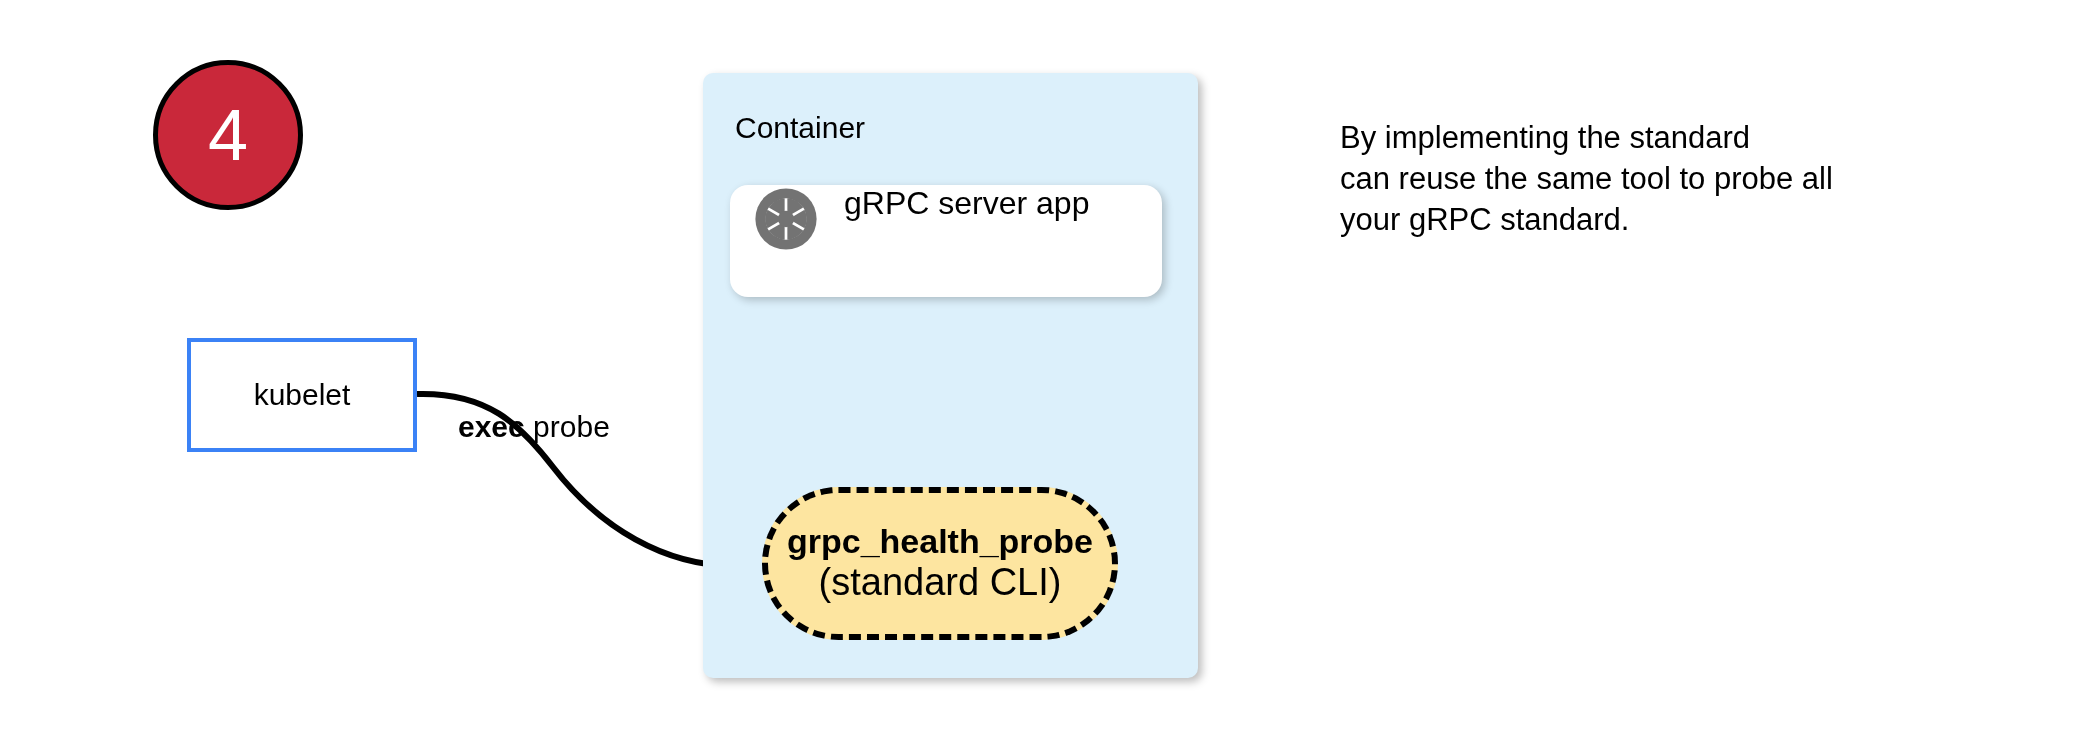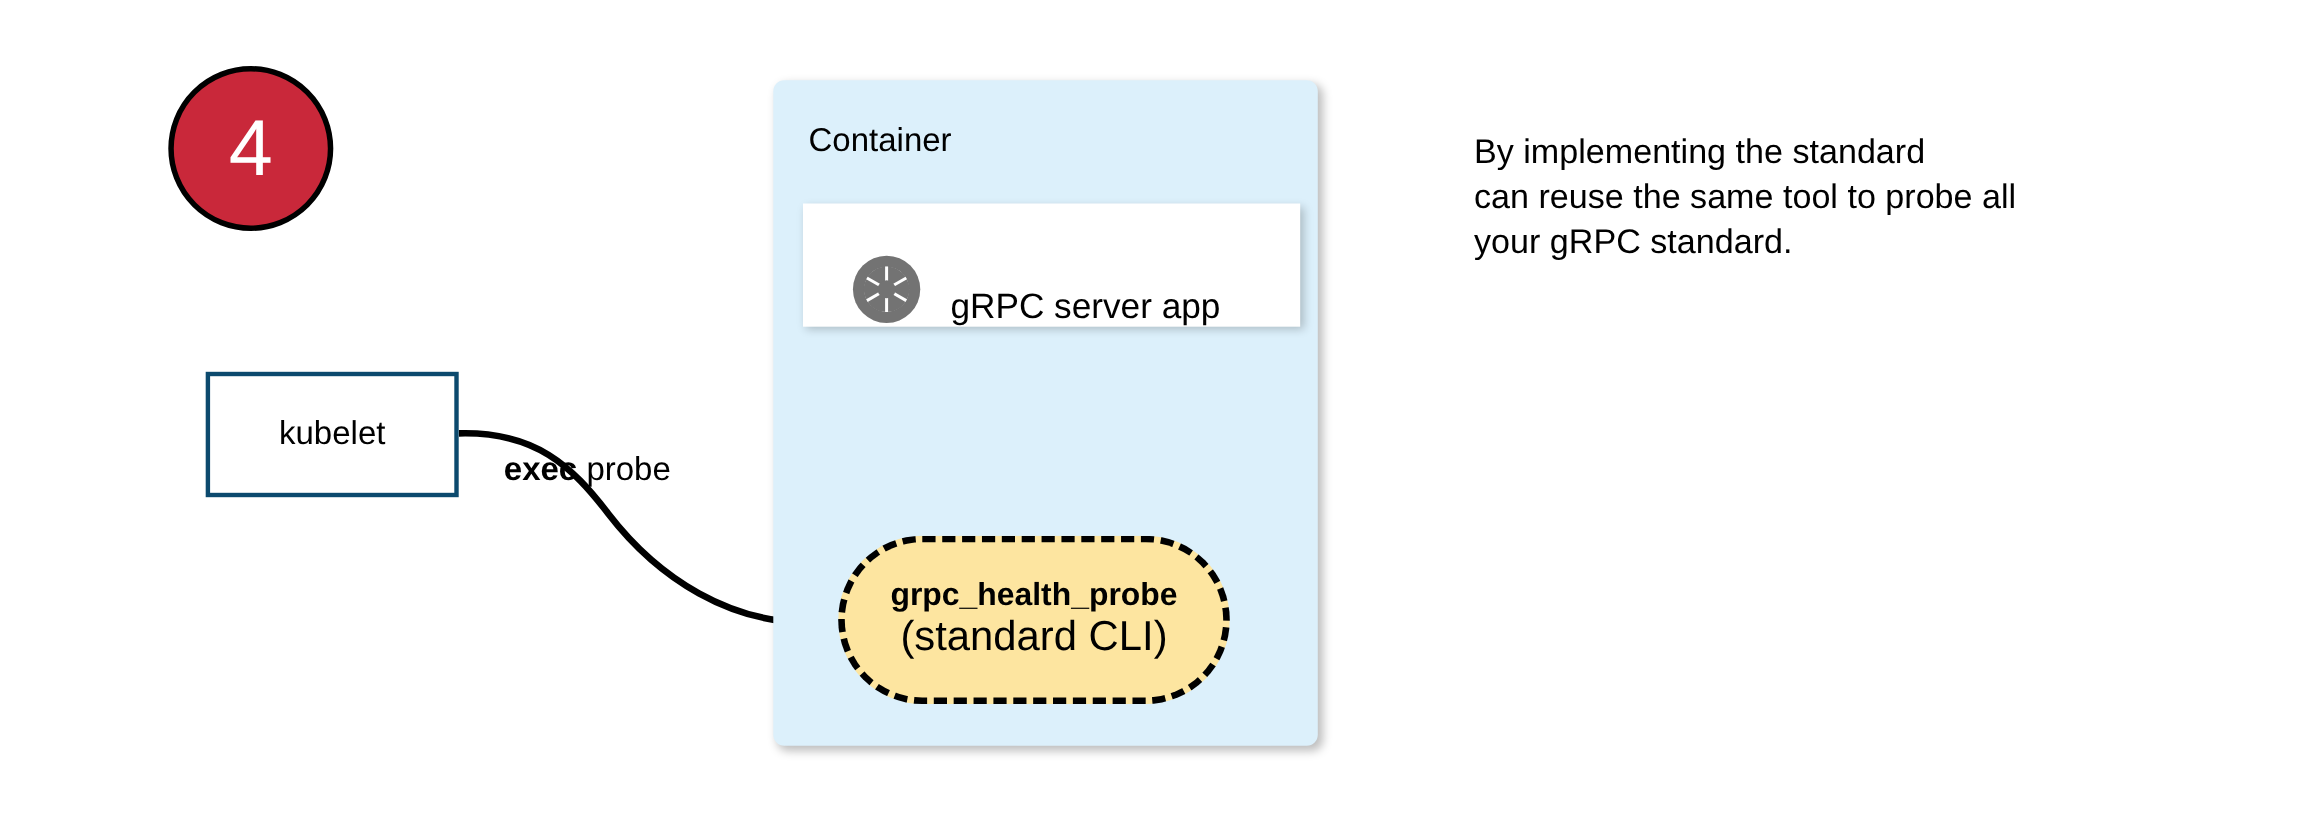--- a/index.html
+++ b/index.html
@@ -45,21 +45,21 @@
     letter-spacing: 0px;
   }
 
   
   #kubelet-node {
     left: 187px;
     top: 338px;
     width: 230px;
     height: 114px;
     background: #ffffff;
-    border: 4px solid #0c4a6e;
+    border: 4px solid #3b82f6;
     box-sizing: border-box;
     display: flex;
     align-items: center;
     justify-content: center;
   }
   #kubelet-label { font-size: 30px; }
 
   
   #exec-probe-label {
     left: 452px;
@@ -88,25 +88,24 @@
     font-size: 30px;
   }
 
   
   #grpc-server-app-card {
     left: 730px;
     top: 185px;
     width: 432px;
     height: 112px;
     background: #ffffff;
-    border-radius: 0;
+    border-radius: 18px;
     box-shadow: 3px 3px 8px rgba(0,0,0,0.22);
     display: flex;
-    align-items: flex-end;
-    padding-left: 20px;
+    align-items: flex-start;
   }
   #grpc-logo-icon {
     margin-left: 22px;
     width: 68px;
     height: 68px;
     flex: 0 0 68px;
   }
   #grpc-server-app-label {
     margin-left: 24px;
     font-size: 32px;
@@ -121,21 +120,21 @@
     background: #fde5a0;
     border: 6px dashed #000000;
     border-radius: 77px;
     box-sizing: border-box;
     display: flex;
     flex-direction: column;
     align-items: center;
     justify-content: center;
   }
   #grpc-health-probe-name {
-    font-size: 29px;
+    font-size: 34px;
     font-weight: bold;
     line-height: 1.15;
   }
   #grpc-health-probe-sub {
     font-size: 38px;
     line-height: 1.15;
   }
 
   
   #protocol-edge-label {

